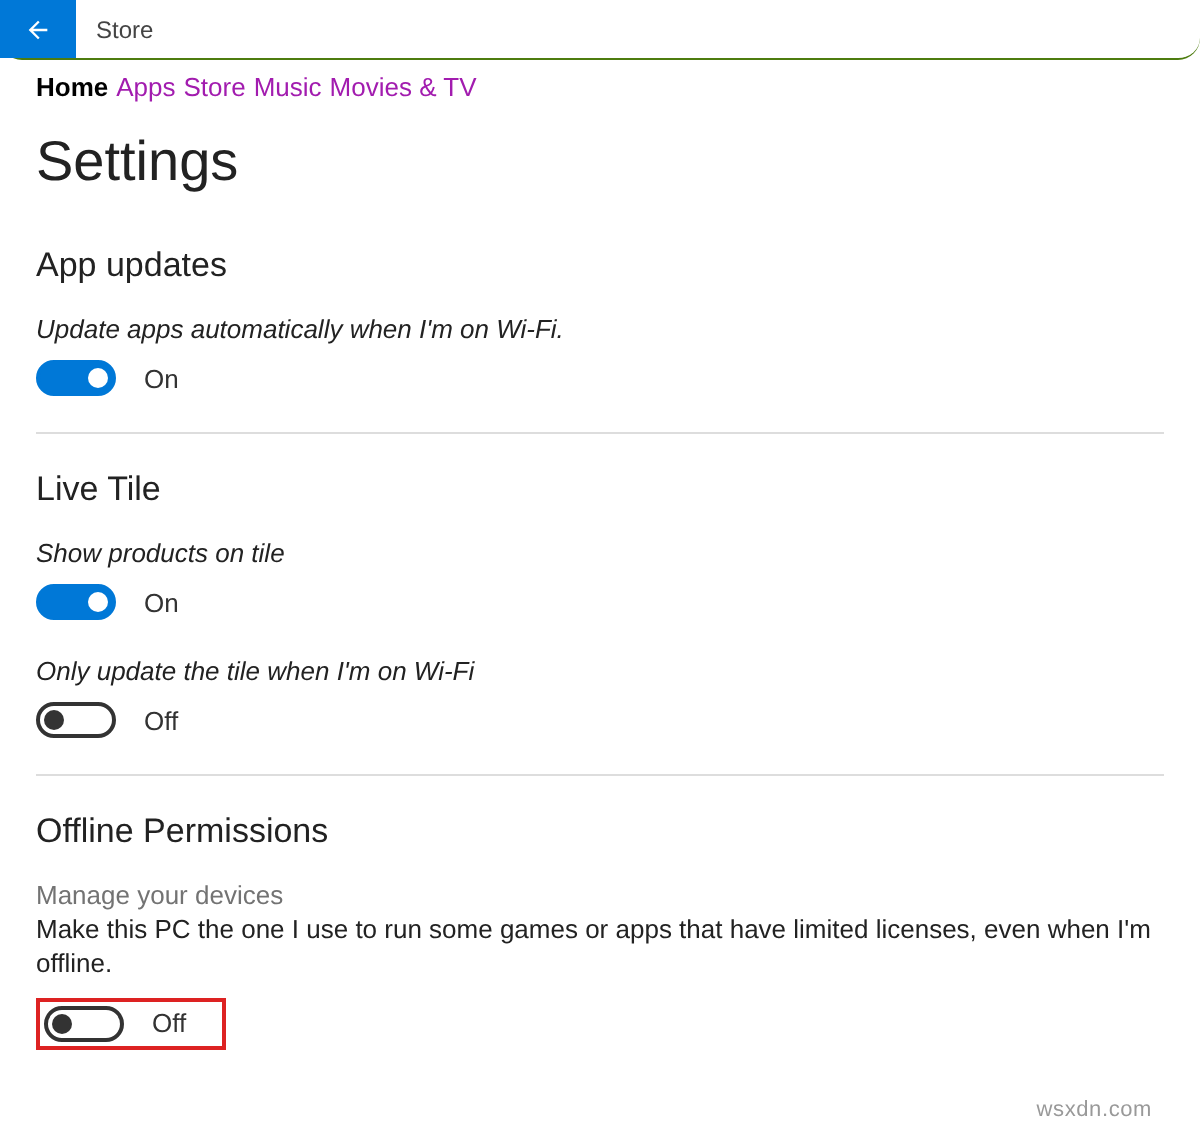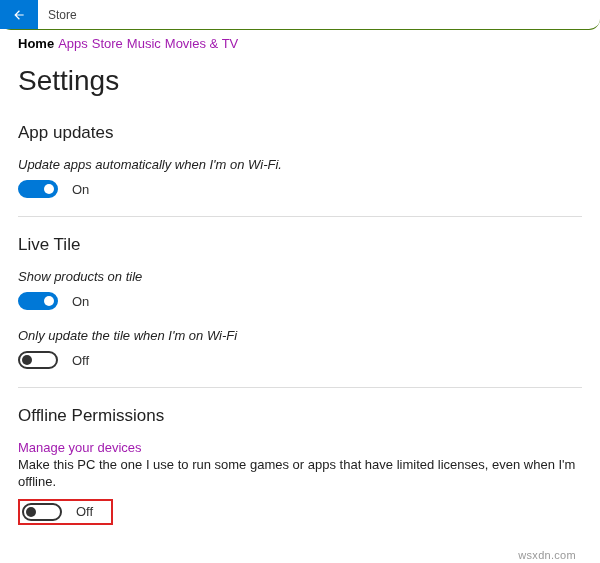--- a/index.html
+++ b/index.html
@@ -112,21 +112,21 @@
     .toggle-state {
       font-size: 13px;
       color: #333;
     }
     .divider {
       border: none;
       border-top: 1px solid #ddd;
       margin: 6px 0 18px 0;
     }
     .link {
-      color: #a21caf;
+      color: #737373;
       font-size: 13px;
       cursor: pointer;
       margin-bottom: 2px;
       display: inline-block;
     }
     .desc {
       font-size: 13px;
       margin-bottom: 8px;
       line-height: 1.3;
     }

